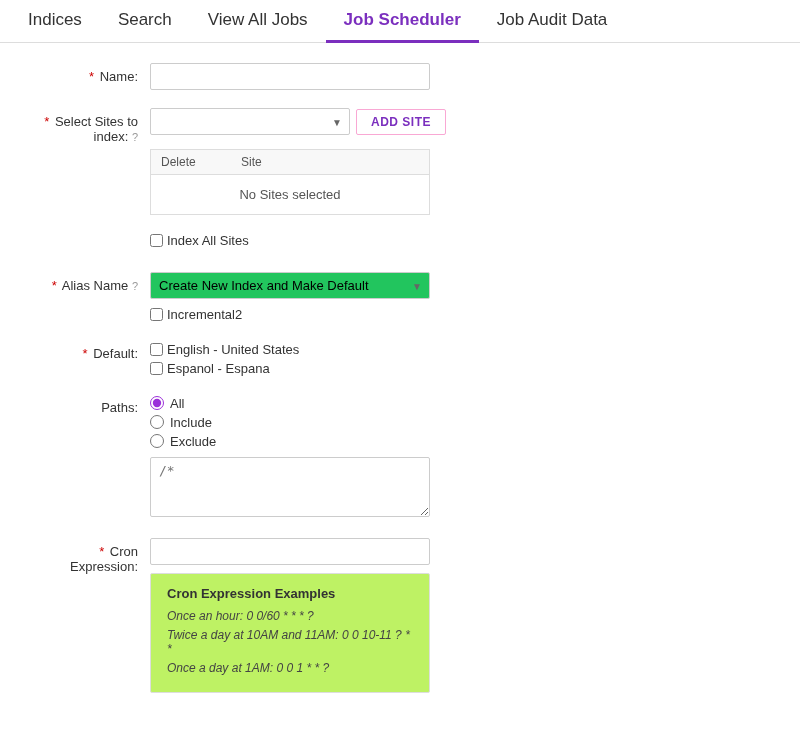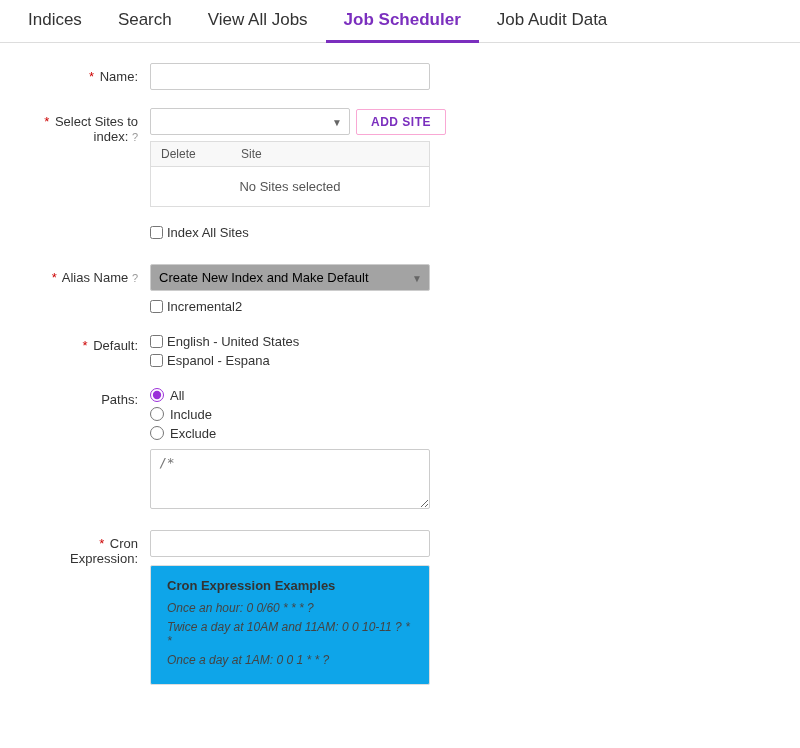--- a/index.html
+++ b/index.html
@@ -160,21 +160,21 @@
       font-weight: 600;
       cursor: pointer;
       border-radius: 2px;
       letter-spacing: 0.5px;
     }
 
     
     .sites-table {
       width: 280px;
       border: 1px solid #ddd;
-      margin-top: 6px;
+      margin-top: 14px;
     }
 
     .sites-table-header {
       display: flex;
       background: #f8f8f8;
       border-bottom: 1px solid #ddd;
       padding: 5px 10px;
       font-size: 12px;
       color: #555;
     }
@@ -199,21 +199,21 @@
       position: relative;
       width: 280px;
     }
 
     .alias-wrapper select {
       appearance: none;
       width: 100%;
       border: 1px solid #ccc;
       padding: 5px 28px 5px 8px;
       font-size: 13px;
-      background: #a3a3a3;
+      background: #22c55e;
       border-radius: 2px;
       outline: none;
     }
 
     
     .incremental-row {
       display: flex;
       align-items: center;
       margin-top: 8px;
       font-size: 13px;
@@ -243,21 +243,21 @@
 
     .paths-item {
       display: flex;
       align-items: flex-start;
       gap: 6px;
       font-size: 13px;
     }
 
     
     .cron-info {
-      background: #0ea5e9;
+      background: #bef264;
       border: 1px solid #ddd;
       padding: 12px 16px;
       width: 280px;
       margin-top: 8px;
       border-radius: 2px;
     }
 
     .cron-info-title {
       font-size: 13px;
       font-weight: 700;

